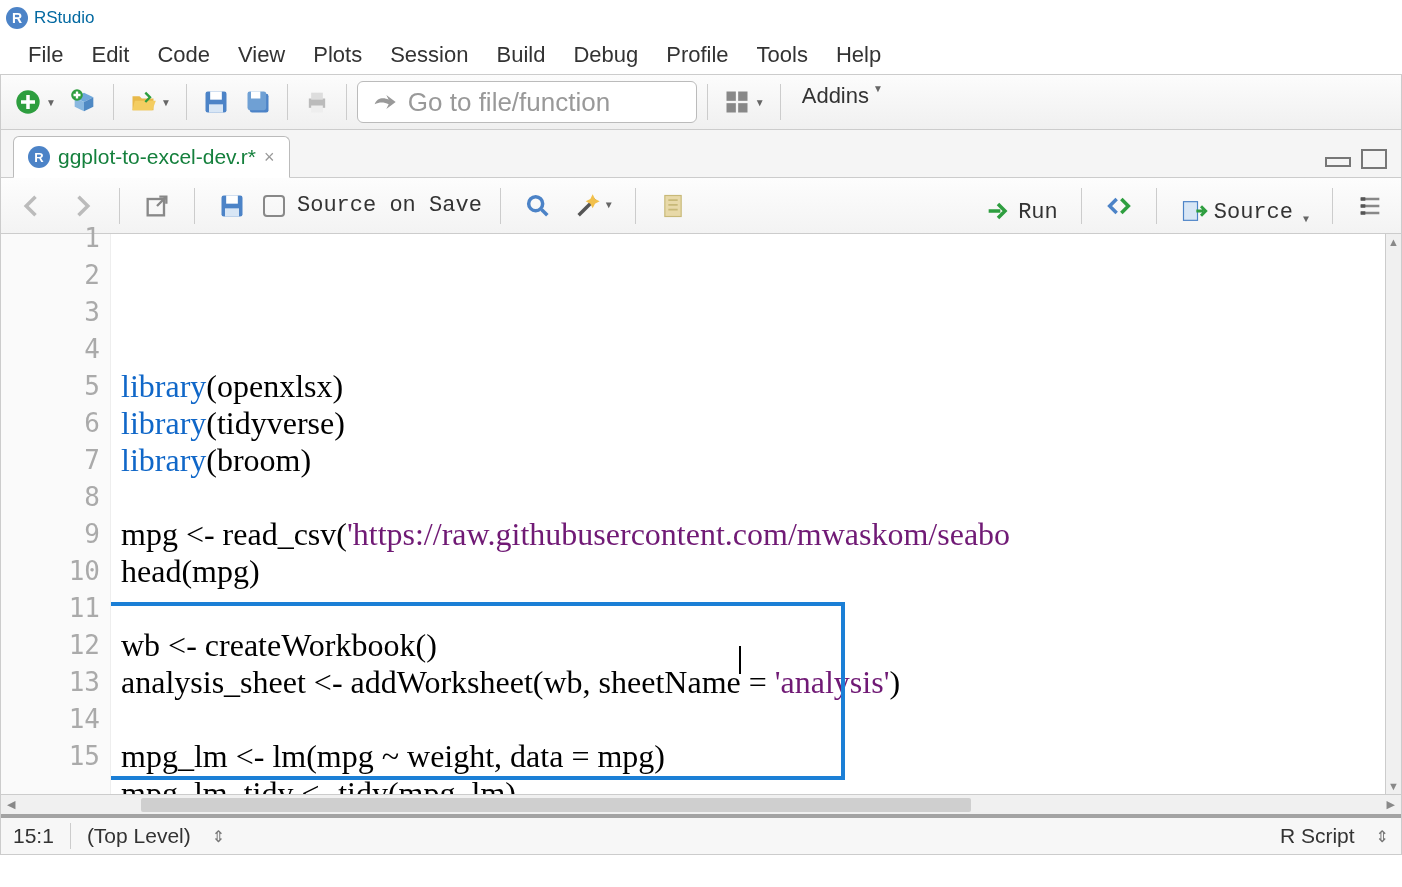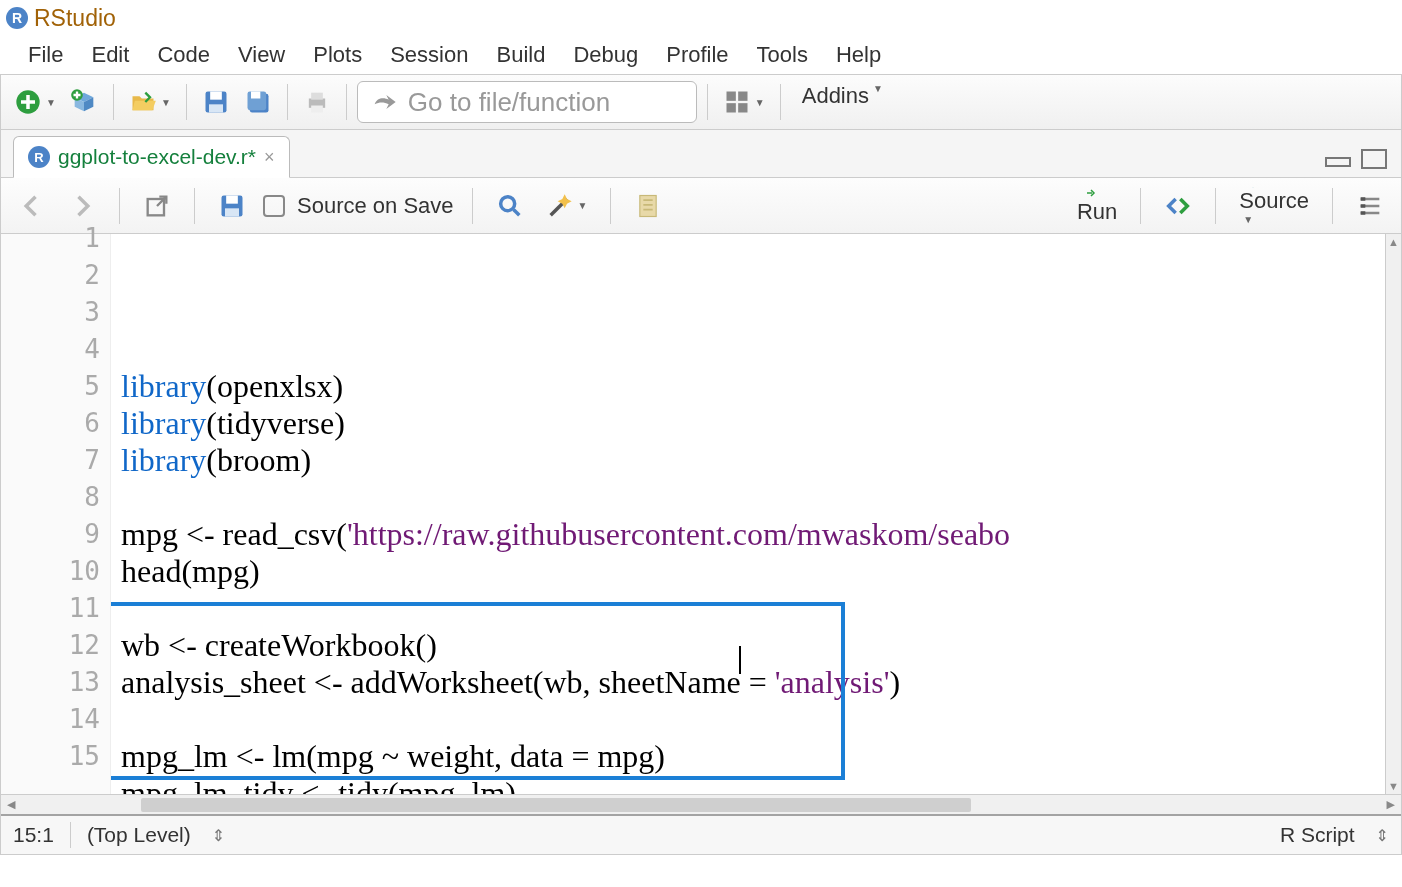--- a/index.html
+++ b/index.html
@@ -8,21 +8,21 @@
   
   .titlebar {
     height: 36px; display: flex; align-items: center; padding: 0 6px;
     background: #fff;
   }
   .app-icon {
     width: 22px; height: 22px; border-radius: 50%;
     background: #4c83c7; color: #fff; display: flex; align-items: center; justify-content: center;
     font-weight: bold; font-size: 14px; margin-right: 6px;
   }
-  .app-title { font-size: 23px; color: #a16207; }
+  .app-title { font-size: 17px; color: #0369a1; }
 
   
   .menubar {
     height: 38px; display: flex; align-items: center; padding: 0 14px;
     border-bottom: 1px solid transparent;
   }
   .menu-item { padding: 4px 14px; font-size: 22px; color: #333; cursor: default; }
 
   
   .toolbar {
@@ -59,26 +59,26 @@
   }
   .file-tab .fname { font-size: 21px; color: #15803d; }
   .file-tab .close { font-size: 18px; color: #999; }
   .tab-right-icons { position: absolute; right: 14px; bottom: 8px; display: flex; gap: 10px; }
   .win-btn { width: 26px; height: 20px; border: 2px solid #777; display: inline-block; }
   .win-min { height: 10px; margin-top: 8px; }
 
   
   .editor-tb {
     height: 56px; border-bottom: 1px solid #ccc; display: flex; align-items: center;
-    padding: 0 12px; background: linear-gradient(#fdfdfd,#f3f3f3); gap: 12px;
+    padding: 0 12px; background: linear-gradient(#fdfdfd,#f3f3f3); gap: 12px; font-family: Liberation Mono, monospace;
   }
   .chk { width: 22px; height: 22px; border: 2px solid #888; border-radius: 4px; display: inline-block; }
   .lbl { font-size: 22px; color: #333; }
   .spacer { flex: 1; }
-  .run-btn { display: flex; align-items: flex-start; gap: 0; font-size: 22px; color: #333; flex-direction: column; }
+  .run-btn { display: flex; align-items: flex-end; gap: 6px; font-size: 22px; color: #333; }
 
   
   .editor-wrap { position: relative; display: flex; height: 560px; }
   .scroll-v { width: 16px; background: #f0f0f0; border-left: 1px solid #ccc; position: relative; }
   .scroll-v::before { content: "▲"; position: absolute; top: 2px; left: 2px; font-size: 11px; color: #888; }
   .scroll-v::after { content: "▼"; position: absolute; bottom: 2px; left: 2px; font-size: 11px; color: #888; }
   .gutter {
     width: 110px; background: #fafafa; border-right: 1px solid #eee;
     text-align: right; padding: 0 10px; color: #aaa;
     font-family: "Lucida Console", monospace; font-size: 26px;
@@ -98,21 +98,21 @@
     display: inline-block; width: 2px; height: 28px; background: #000;
     position: absolute;
   }
   .hscroll { height: 20px; border-top: 1px solid #ccc; background: #f0f0f0; display: flex; align-items: center; position: relative; }
   .hscroll .thumb { position: absolute; left: 140px; width: 830px; height: 14px; background: #cfcfcf; border-radius: 2px; }
   .hscroll::before { content: "◀"; position: absolute; left: 6px; font-size: 11px; color: #888; }
   .hscroll::after { content: "▶"; position: absolute; right: 6px; font-size: 11px; color: #888; }
 
   
   .statusbar {
-    height: 40px; border-top: 2px solid #a3a3a3; background: #f7f7f7;
+    height: 40px; border-top: 4px solid #a3a3a3; background: #f7f7f7;
     display: flex; align-items: center; padding: 0 12px; font-size: 21px; color: #333;
   }
   .statusbar .sep { width: 1px; height: 26px; background: #ccc; margin: 0 16px; }
   .statusbar .scope { flex: 0 0 auto; display: flex; align-items: center; gap: 21px; }
   .statusbar .arrows { font-size: 16px; color: #777; }
 
 </style>
 </head>
 <body>
 

